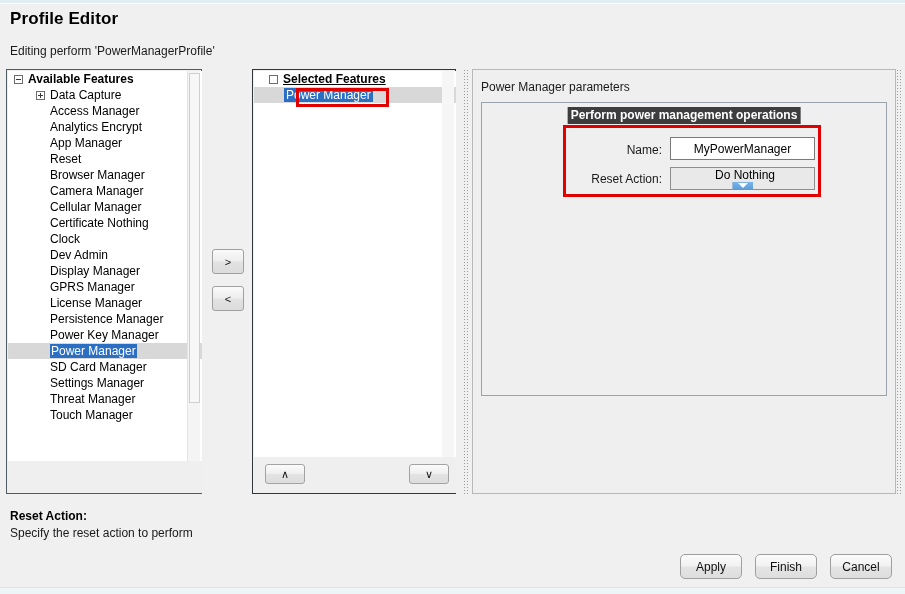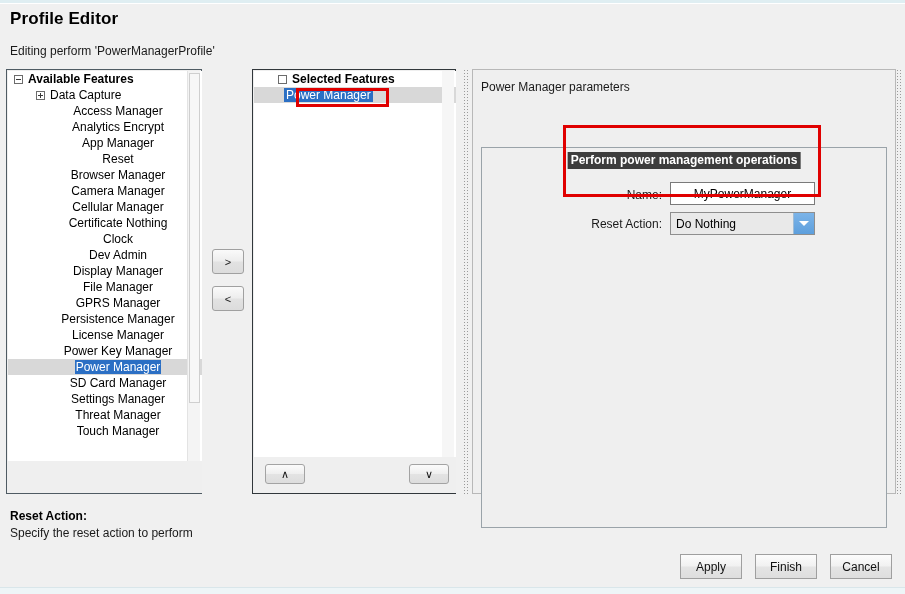--- a/index.html
+++ b/index.html
@@ -94,21 +94,21 @@
   }
   .tree-row .expander.plus::after {
     content: "";
     position: absolute;
     left: 3px; top: 1px;
     width: 1px; height: 5px;
     background: #3a3a3a;
   }
   .tree-row.lvl0 { padding-left: 6px; }
   .tree-row.lvl1 { padding-left: 28px; }
-  .tree-row.lvl2 { padding-left: 26px; text-align: center; }
+  .tree-row.lvl2 { padding-left: 42px; }
   .tree-row.selected {
     background: #d8d8d8;
   }
   .tree-row.selected .lbl {
     background: #2b6fc4;
     color: #ffffff;
     padding: 0 1px;
   }
   .left-scrollbar {
     position: absolute;
@@ -207,21 +207,21 @@
     color: #111;
     cursor: default;
   }
   .sel-row {
     height: 16px;
     line-height: 16px;
     font-size: 12px;
     white-space: nowrap;
     position: relative;
   }
-  .sel-row.root { font-weight: bold; padding-left: 24px; }
+  .sel-row.root { font-weight: bold; padding-left: 15px; text-decoration: underline; }
   .sel-row.child { padding-left: 30px; background: #d8d8d8; }
   .sel-row.child .lbl {
     background: #2b6fc4;
     color: #fff;
     padding: 0 2px;
   }
   .annot-box {
     position: absolute;
     border: 3px solid #e00000;
     box-sizing: border-box;
@@ -239,25 +239,24 @@
   }
   .param-title {
     position: absolute;
     left: 8px; top: 10px;
     font-size: 12px;
     color: #1a1a1a;
   }
   .group-box {
     position: absolute;
     left: 8px; top: 32px;
-    width: 406px; height: 381px;
+    width: 406px; height: 294px;
     border: 1px solid #9aa3a9;
     background: #efefef;
     box-sizing: border-box;
-    margin-top: 45px;
   }
   .group-title {
     position: absolute;
     left: 50%;
     transform: translateX(-50%);
     top: 4px;
     background: #3d3d3d;
     color: #ffffff;
     font-weight: bold;
     font-size: 12px;
@@ -284,20 +283,21 @@
   }
   .combo {
     position: absolute;
     background: #e9e9e9;
     border: 1px solid #8e8e8e;
     box-sizing: border-box;
     font-size: 12px;
     color: #000;
     display: flex;
     align-items: center;
+    flex-direction: column;
   }
   .combo .combo-text {
     padding-left: 5px;
     flex: 1;
   }
   .combo .combo-arrow {
     width: 21px;
     height: 100%;
     background: linear-gradient(to bottom, #7cb4e8 0%, #5d9fdd 100%);
     border-left: 1px solid #9fbcd6;
@@ -341,21 +341,21 @@
     left: 0; top: 588px;
     width: 905px; height: 6px;
     background: #eef5f7;
   }
   .dlg-btn {
     position: absolute;
     top: 554px;
     width: 62px; height: 25px;
     background: linear-gradient(to bottom, #fcfcfc 0%, #f1f1f1 48%, #e4e4e4 52%, #dedede 100%);
     border: 1px solid #9f9f9f;
-    border-radius: 0;
+    border-radius: 5px;
     font-family: "Liberation Sans", sans-serif;
     font-size: 12px;
     color: #111;
     display: flex;
     align-items: center;
     justify-content: center;
     box-sizing: border-box;
     cursor: default;
   }
 </style>
@@ -381,24 +381,23 @@
         <div class="tree-row lvl2"><span class="lbl">Analytics Encrypt</span></div>
         <div class="tree-row lvl2"><span class="lbl">App Manager</span></div>
         <div class="tree-row lvl2"><span class="lbl">Reset</span></div>
         <div class="tree-row lvl2"><span class="lbl">Browser Manager</span></div>
         <div class="tree-row lvl2"><span class="lbl">Camera Manager</span></div>
         <div class="tree-row lvl2"><span class="lbl">Cellular Manager</span></div>
         <div class="tree-row lvl2"><span class="lbl">Certificate Nothing</span></div>
         <div class="tree-row lvl2"><span class="lbl">Clock</span></div>
         <div class="tree-row lvl2"><span class="lbl">Dev Admin</span></div>
         <div class="tree-row lvl2"><span class="lbl">Display Manager</span></div>
-        <div class="tree-row lvl2"><span class="lbl">File Manager</span></div>
         <div class="tree-row lvl2"><span class="lbl">GPRS Manager</span></div>
+        <div class="tree-row lvl2"><span class="lbl">License Manager</span></div>
         <div class="tree-row lvl2"><span class="lbl">Persistence Manager</span></div>
-        <div class="tree-row lvl2"><span class="lbl">License Manager</span></div>
         <div class="tree-row lvl2"><span class="lbl">Power Key Manager</span></div>
         <div class="tree-row lvl2 selected"><span class="lbl">Power Manager</span></div>
         <div class="tree-row lvl2"><span class="lbl">SD Card Manager</span></div>
         <div class="tree-row lvl2"><span class="lbl">Settings Manager</span></div>
         <div class="tree-row lvl2"><span class="lbl">Threat Manager</span></div>
         <div class="tree-row lvl2"><span class="lbl">Touch Manager</span></div>
       </div>
     <div class="left-scrollbar">
       <div class="left-scroll-thumb"></div>
     </div>

